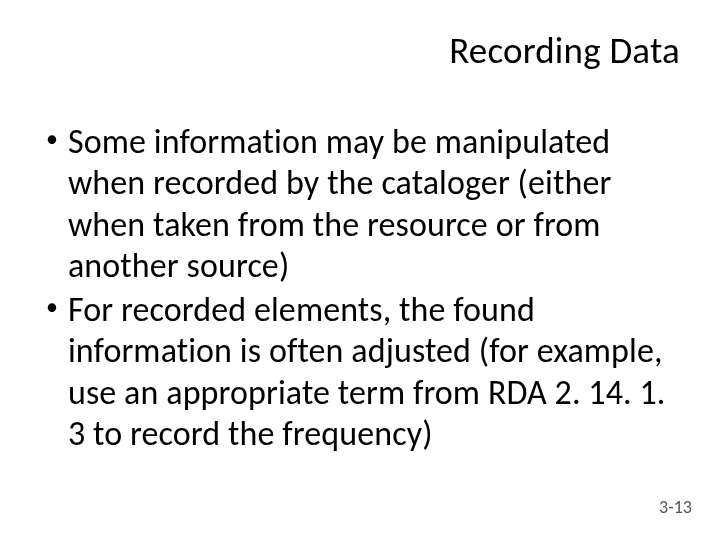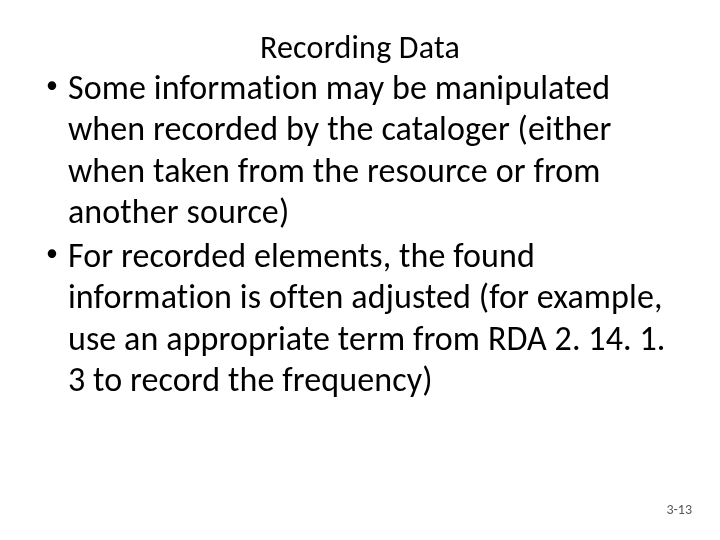--- a/index.html
+++ b/index.html
@@ -12,23 +12,24 @@
     position: relative;
     overflow: hidden;
   }
   .slide {
     width: 100%;
     height: 100%;
     padding: 28px 40px 40px 40px;
     position: relative;
   }
   .title {
-    font-size: 32px;
+    font-size: 37px;
     font-weight: 400;
-    text-align: center;
+    text-align: right;
+    margin-bottom: 48px;
     letter-spacing: 0.2px;
   }
   .content {
     padding: 0 6px;
   }
   .bullet-item {
     display: flex;
     align-items: flex-start;
     margin-bottom: 2px;
   }
@@ -42,21 +43,21 @@
   }
   .bullet-text {
     font-size: 34px;
     line-height: 1.22;
     letter-spacing: 0.1px;
   }
   .page-num {
     position: absolute;
     bottom: 22px;
     right: 28px;
-    font-size: 14px;
+    font-size: 18px;
     color: #555;
   }
 </style>
 </head>
 <body>
 
 <div class="slide">
   <h1 class="title">Recording Data</h1>
 
   <div class="content">

